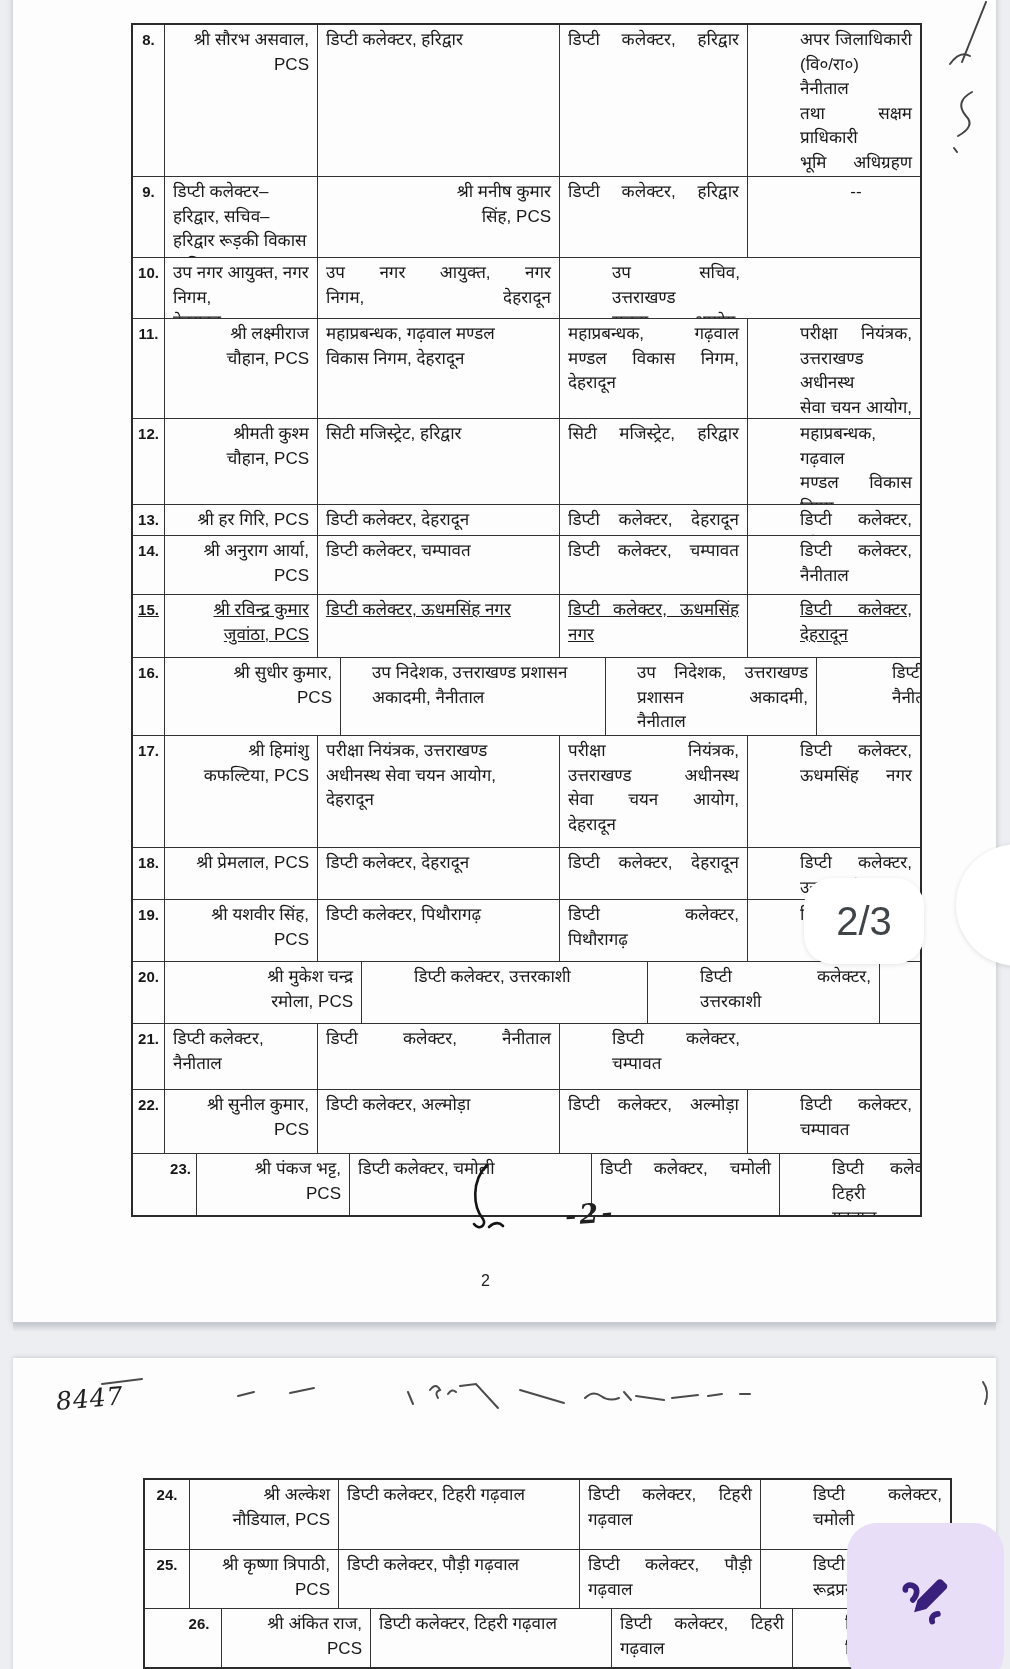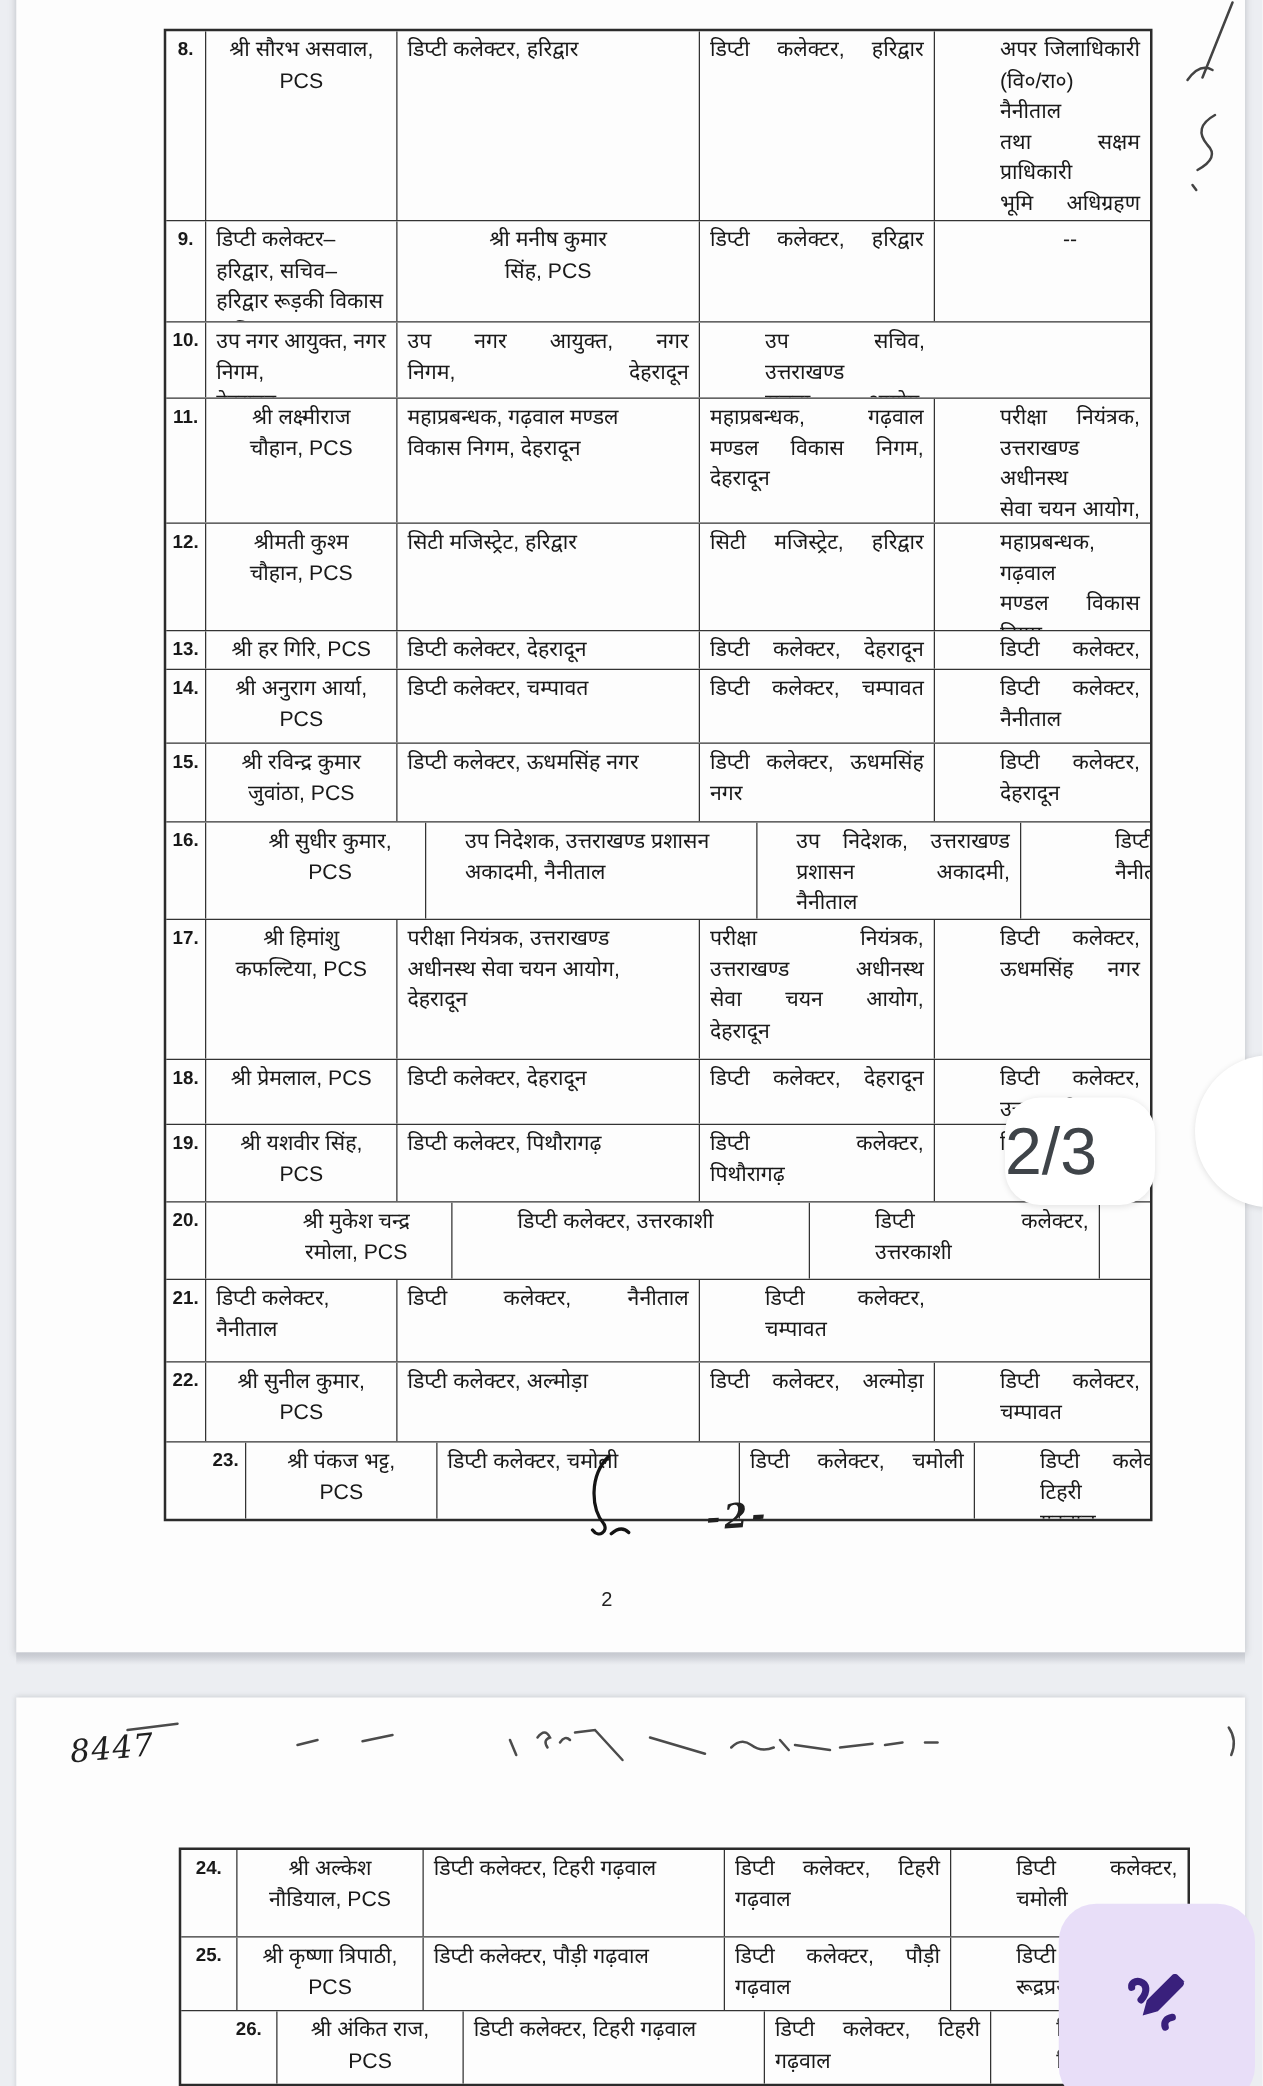--- a/index.html
+++ b/index.html
@@ -27,38 +27,38 @@
   .trow:last-child{border-bottom:none;padding-left:32px;}
   .tcell{
     border-right:1.6px solid #333;
     padding:3px 8px 2px 8px;
     font-size:17px;line-height:24.5px;
     white-space:pre-line;overflow:hidden;
     color:#191919;
   }
   .tcell:last-child{border-right:none;margin-left:44px;}
   .c0{font-weight:700;font-size:15px;text-align:center;padding-left:2px;padding-right:2px;font-family:"Liberation Sans",sans-serif;}
-  .c1{text-align:center;}
+  .c1{text-align:right;}
   .c2{text-align:left;}
   .c3,.c4{text-align:justify;text-align-last:justify;}
   .cdash{text-align:center !important;text-align-last:center !important;}
   .cleft{text-align:left !important;text-align-last:left !important;}
   
   .hw{position:absolute;color:#202020;font-family:"DejaVu Serif",serif;}
   #hw-minus2{left:552px;top:1218px;font-size:27px;letter-spacing:3px;transform:rotate(-4deg);font-style:italic;font-weight:700;}
   #typed-pagenum{left:468px;top:1292px;font-size:16px;color:#222;font-family:"Liberation Sans",sans-serif;}
   #hw-8447{left:56px;top:1384px;font-size:25px;font-style:italic;transform:rotate(-5deg);letter-spacing:1px;}
   svg.marks{position:absolute;pointer-events:none;}
   
   #page-badge{
     position:absolute;left:804px;top:878px;width:120px;height:86px;
     background:#ffffff;border-radius:28px;
-    display:flex;align-items:center;
+    display:flex;align-items:center;justify-content:center;
     box-shadow:0 1px 5px rgba(0,0,0,.10);
-    font-size:53px;color:#3f4449;font-family:"Liberation Sans",sans-serif;
+    font-size:40px;color:#3f4449;font-family:"Liberation Sans",sans-serif;
   }
   #side-circle{
     position:absolute;left:956px;top:844px;width:122px;height:122px;
     background:#ffffff;border-radius:50%;
     box-shadow:0 1px 5px rgba(0,0,0,.12);
   }
   #annotate-fab{
     position:absolute;left:847px;top:1523px;width:157px;height:160px;
     background:#e8def8;border:none;border-radius:30px;
     display:flex;align-items:flex-start;justify-content:center;
@@ -145,21 +145,21 @@
       </div>
       <div class="trow" style="height: 58px; grid-template-columns: 32px 153px 242px 188px 172px;">
         <div class="tcell c0">14.</div>
         <div class="tcell c1">श्री अनुराग आर्या,
 PCS</div>
         <div class="tcell c2">डिप्टी कलेक्टर, चम्पावत</div>
         <div class="tcell c3">डिप्टी कलेक्टर, चम्पावत</div>
         <div class="tcell c4">डिप्टी कलेक्टर,
 नैनीताल</div>
       </div>
-      <div class="trow" style="height: 62px; grid-template-columns: 32px 153px 242px 188px 172px;">
+      <div class="trow" style="height: 62px; grid-template-columns: 32px 153px 242px 188px 172px; text-decoration: underline;">
         <div class="tcell c0">15.</div>
         <div class="tcell c1">श्री रविन्द्र कुमार
 जुवांठा, PCS</div>
         <div class="tcell c2">डिप्टी कलेक्टर, ऊधमसिंह नगर</div>
         <div class="tcell c3">डिप्टी कलेक्टर, ऊधमसिंह
 नगर</div>
         <div class="tcell c4">डिप्टी कलेक्टर,
 देहरादून</div>
       </div>
       <div class="trow" style="height: 77px; grid-template-columns: 32px 153px 242px 188px 172px; gap: 23px;">

